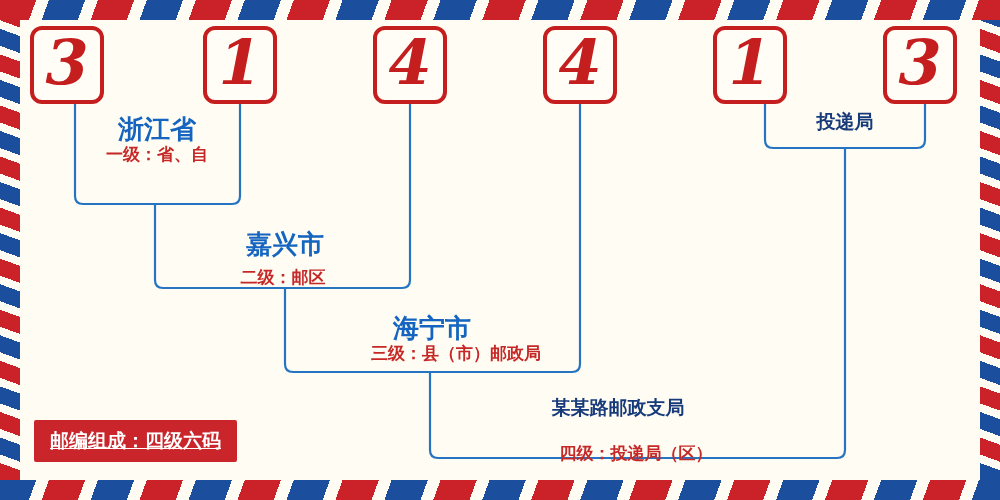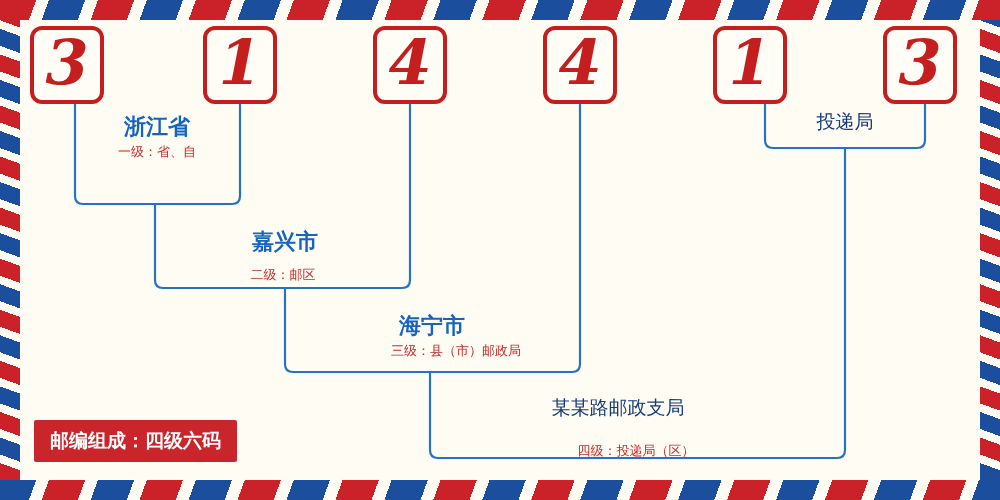--- a/index.html
+++ b/index.html
@@ -52,30 +52,30 @@
   }
 
   
   svg.connectors { position: absolute; left: 0; top: 0; pointer-events: none; }
   svg.connectors path {
     fill: none; stroke: var(--line-blue, #2673c2); stroke-width: 2.2px;
   }
 
   
   .lbl { position: absolute; transform: translateX(-50%); white-space: nowrap; text-align: center; }
-  .name-blue { color: var(--name-blue, #1565c0); font-weight: bold; font-size: 22px; }
-  .desc-red  { color: var(--desc-red, #c62828);  font-weight: normal; font-size: 13px; line-height: 1.4; }
-  .navy      { color: var(--navy, #173a7a);      font-weight: normal; font-size: 19px; text-align: right; }
+  .name-blue { color: var(--name-blue, #1565c0); font-weight: bold; font-size: 26px; }
+  .desc-red  { color: var(--desc-red, #c62828);  font-weight: bold; font-size: 17px; line-height: 1.4; }
+  .navy      { color: var(--navy, #173a7a);      font-weight: bold; font-size: 19px; text-align: right; }
 
   
   .badge {
     position: absolute; left: 34px; top: 420px;
     background: var(--badge-bg, #c9252b); color: #ffffff;
     font-weight: bold; font-size: 19px;
-    padding: 8px 16px; border-radius: 2px; white-space: nowrap;
+    padding: 8px 16px; border-radius: 2px; white-space: nowrap; text-decoration: underline;
   }
 </style>
 </head>
 <body>
 
 <div>
 
   <div class="stripe top"></div>
   <div class="stripe bottom"></div>
   <div class="stripe left"></div>

